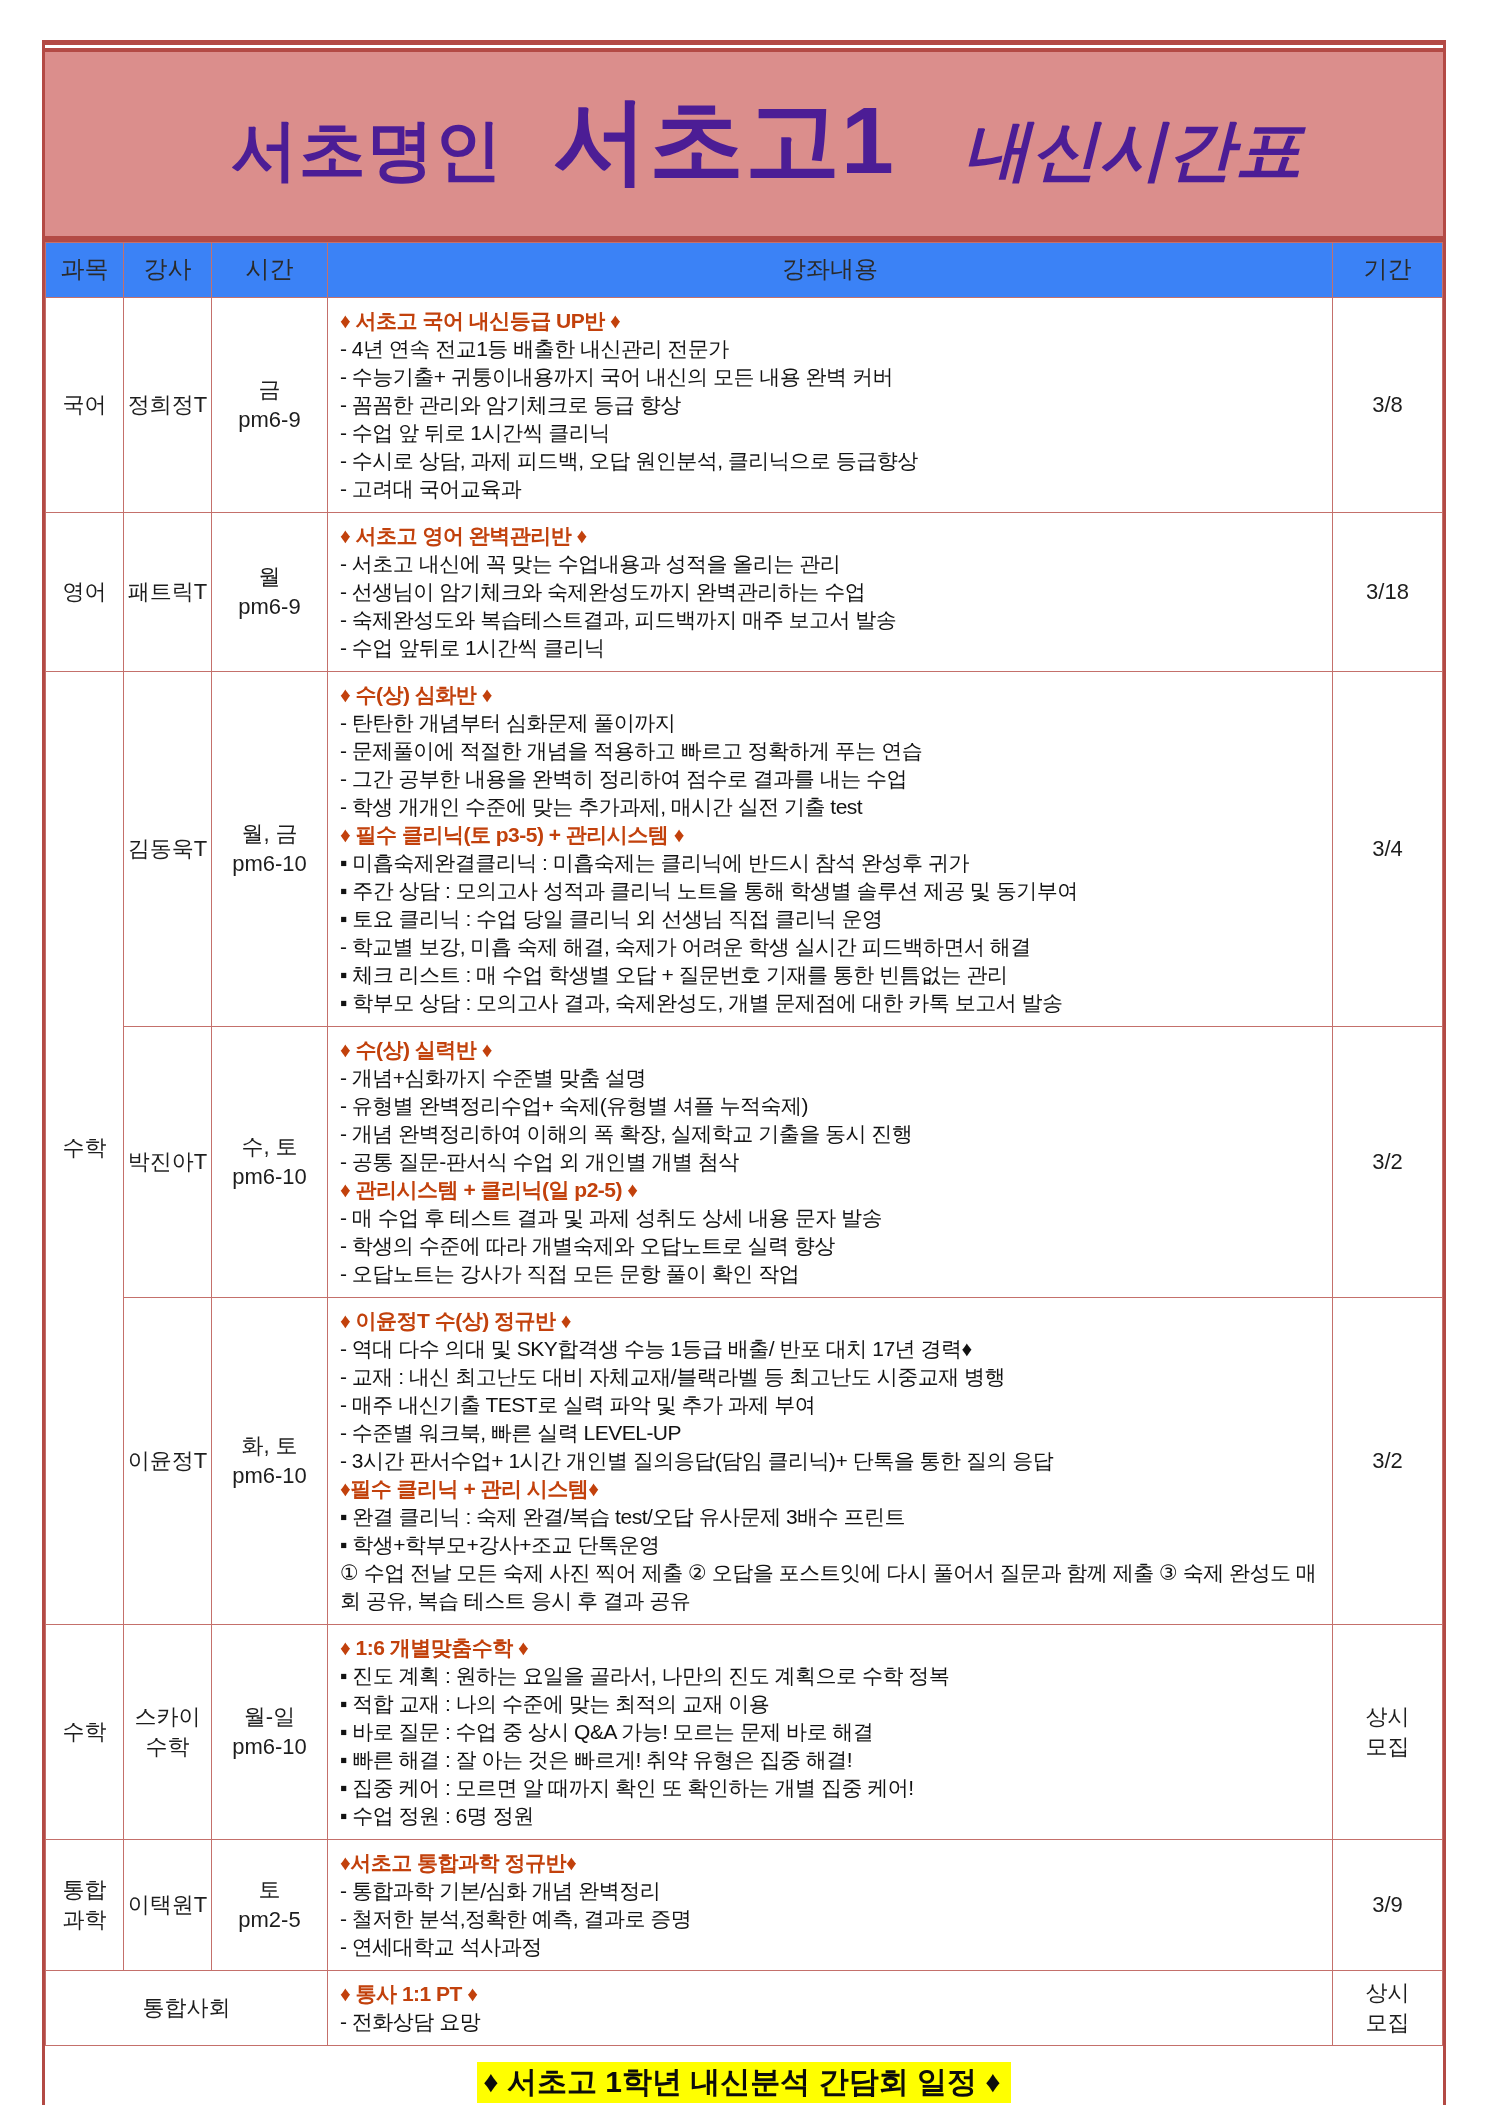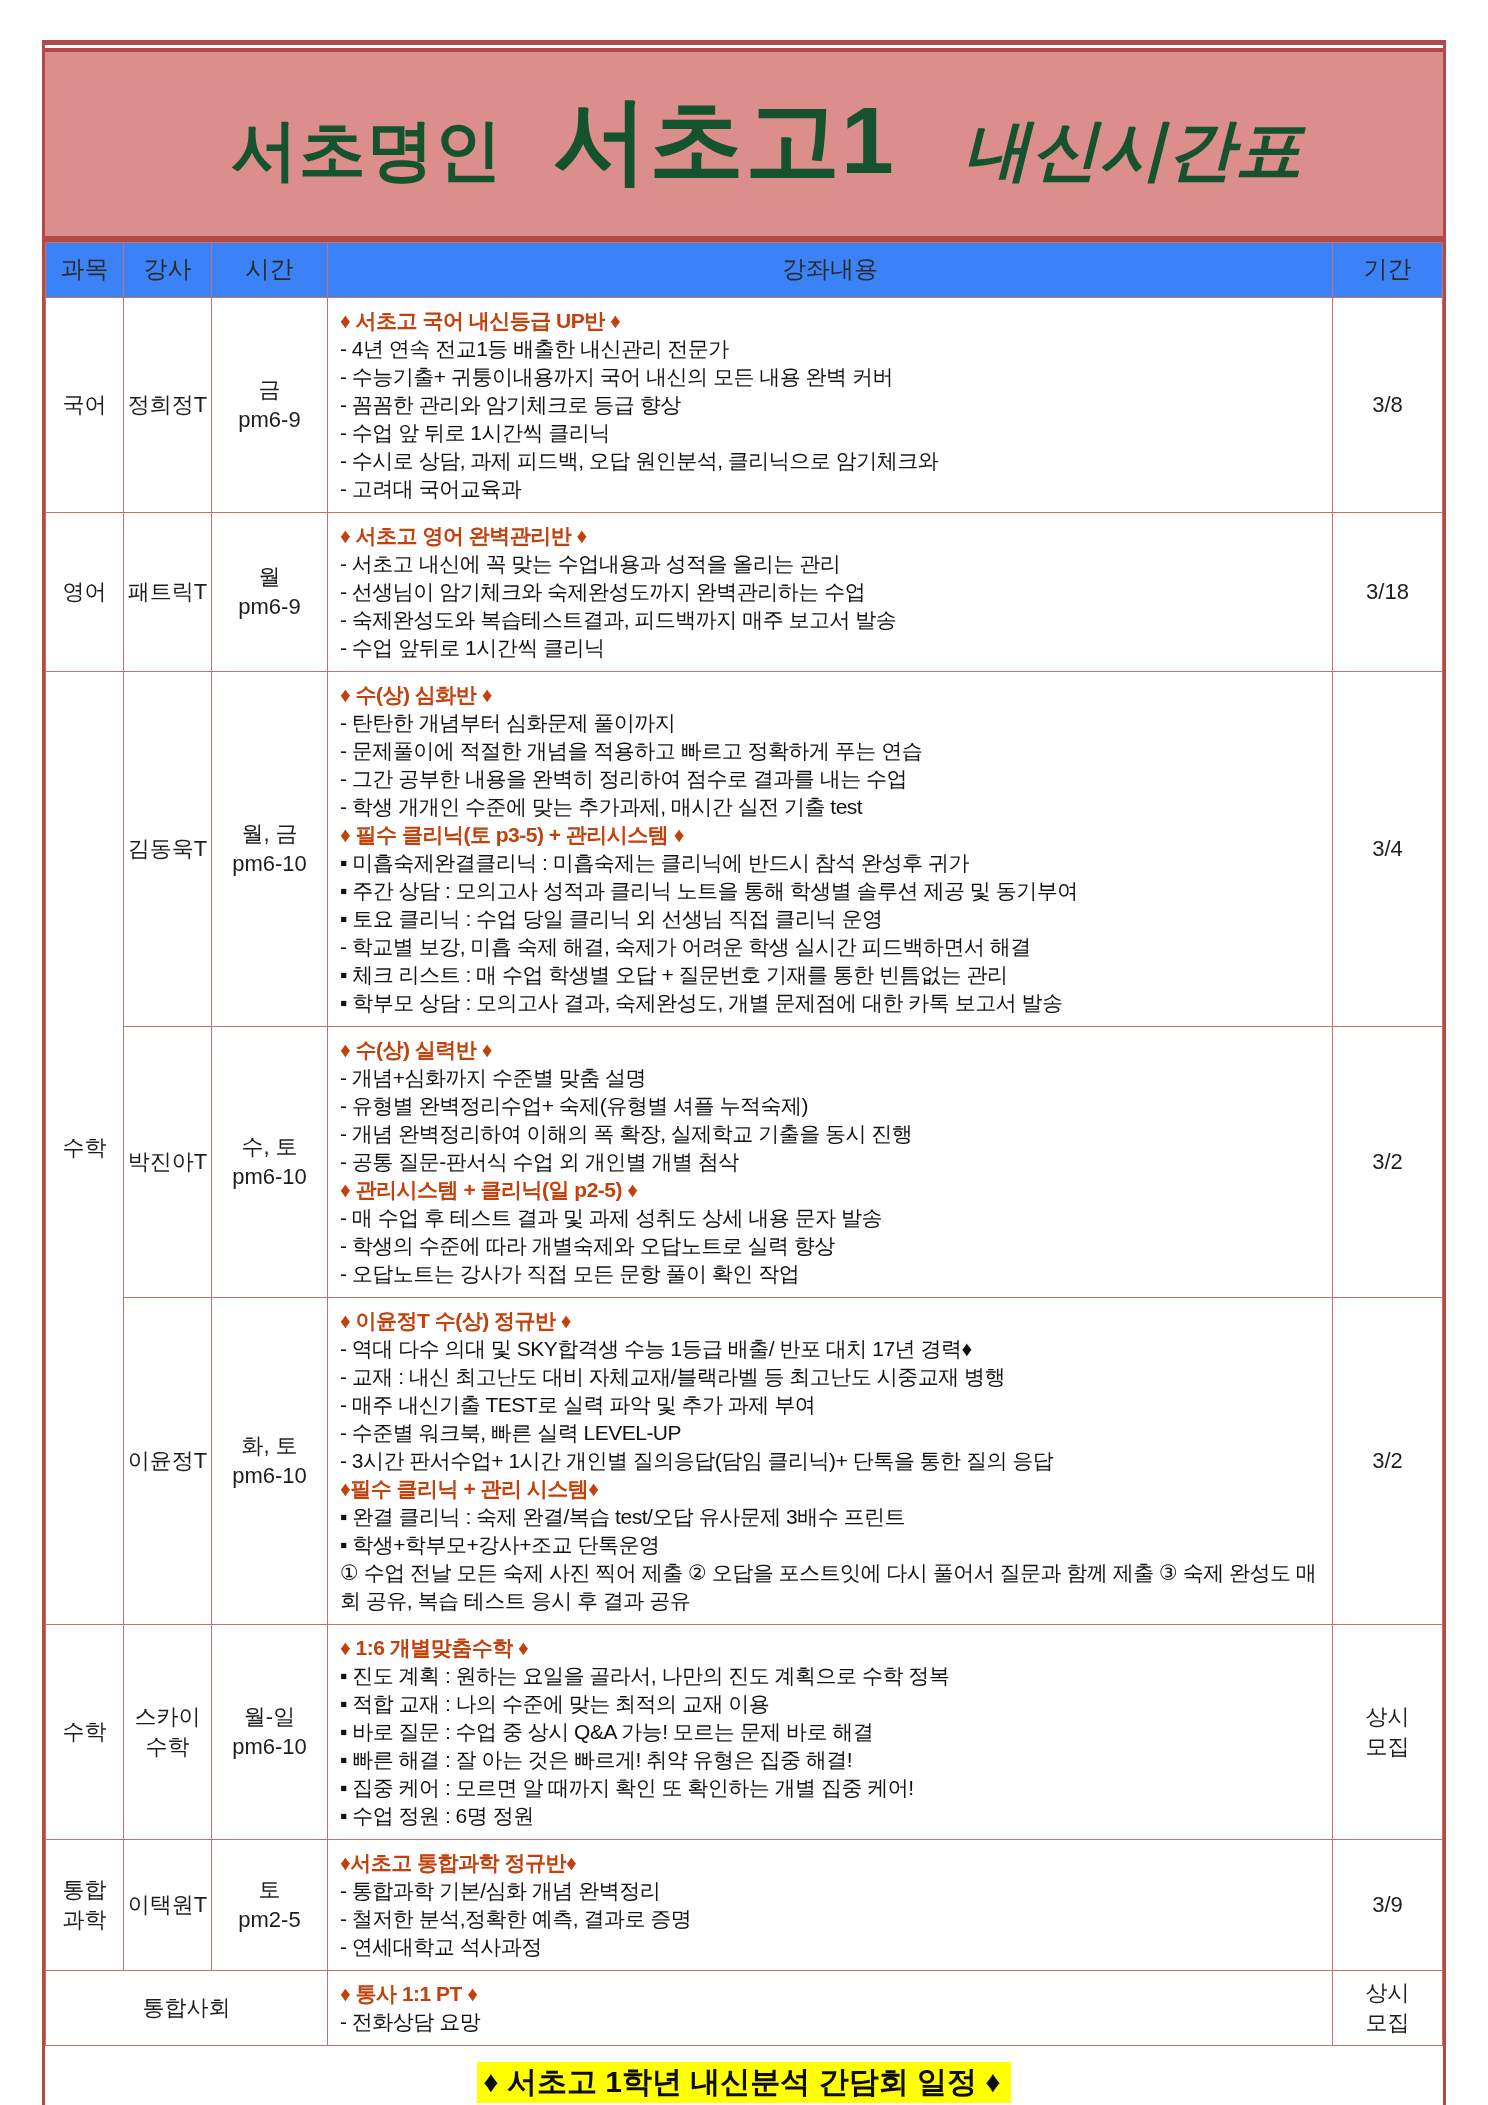--- a/index.html
+++ b/index.html
@@ -19,21 +19,21 @@
     border-bottom:2px solid #b34a45;
     background:#ffffff;
   }
   .title-box{
     background:#db8e8c;
     border-top:2px solid #b34a45;
     border-bottom:6px solid #b34a45;
     text-align:center;
     padding:26px 0 30px 0;
   }
-  .title-box .t{font-weight:800;color:#14532d;letter-spacing:1px;vertical-align:baseline;margin-left:46px;}
+  .title-box .t{font-weight:800;color:#4c1d95;letter-spacing:1px;vertical-align:baseline;margin-left:46px;}
   .t-prefix{font-size:67px;}
   .t-main{font-size:95px;margin:0 18px;}
   .t-suffix{font-size:67px;font-style:italic;}
 
   table.tt{
     width:100%;
     border-collapse:collapse;
     table-layout:fixed;
   }
   table.tt th, table.tt td{
@@ -106,21 +106,21 @@
           <td class="cell-center" rowspan="1">국어</td>
           <td class="cell-center">정희정T</td>
           <td class="cell-center">금
 pm6-9</td>
           <td class="cell-content">
             <div class="line head">♦ 서초고 국어 내신등급 UP반 ♦</div>
             <div class="line item">- 4년 연속 전교1등 배출한 내신관리 전문가</div>
             <div class="line item">- 수능기출+ 귀퉁이내용까지 국어 내신의 모든 내용 완벽 커버</div>
             <div class="line item">- 꼼꼼한 관리와 암기체크로 등급 향상</div>
             <div class="line item">- 수업 앞 뒤로 1시간씩 클리닉</div>
-            <div class="line item">- 수시로 상담, 과제 피드백, 오답 원인분석, 클리닉으로 암기체크와</div>
+            <div class="line item">- 수시로 상담, 과제 피드백, 오답 원인분석, 클리닉으로 등급향상</div>
             <div class="line item">- 고려대 국어교육과</div>
           </td>
           <td class="cell-center">3/8</td>
         </tr>
         <tr>
           <td class="cell-center" rowspan="1">영어</td>
           <td class="cell-center">패트릭T</td>
           <td class="cell-center">월
 pm6-9</td>
           <td class="cell-content">

